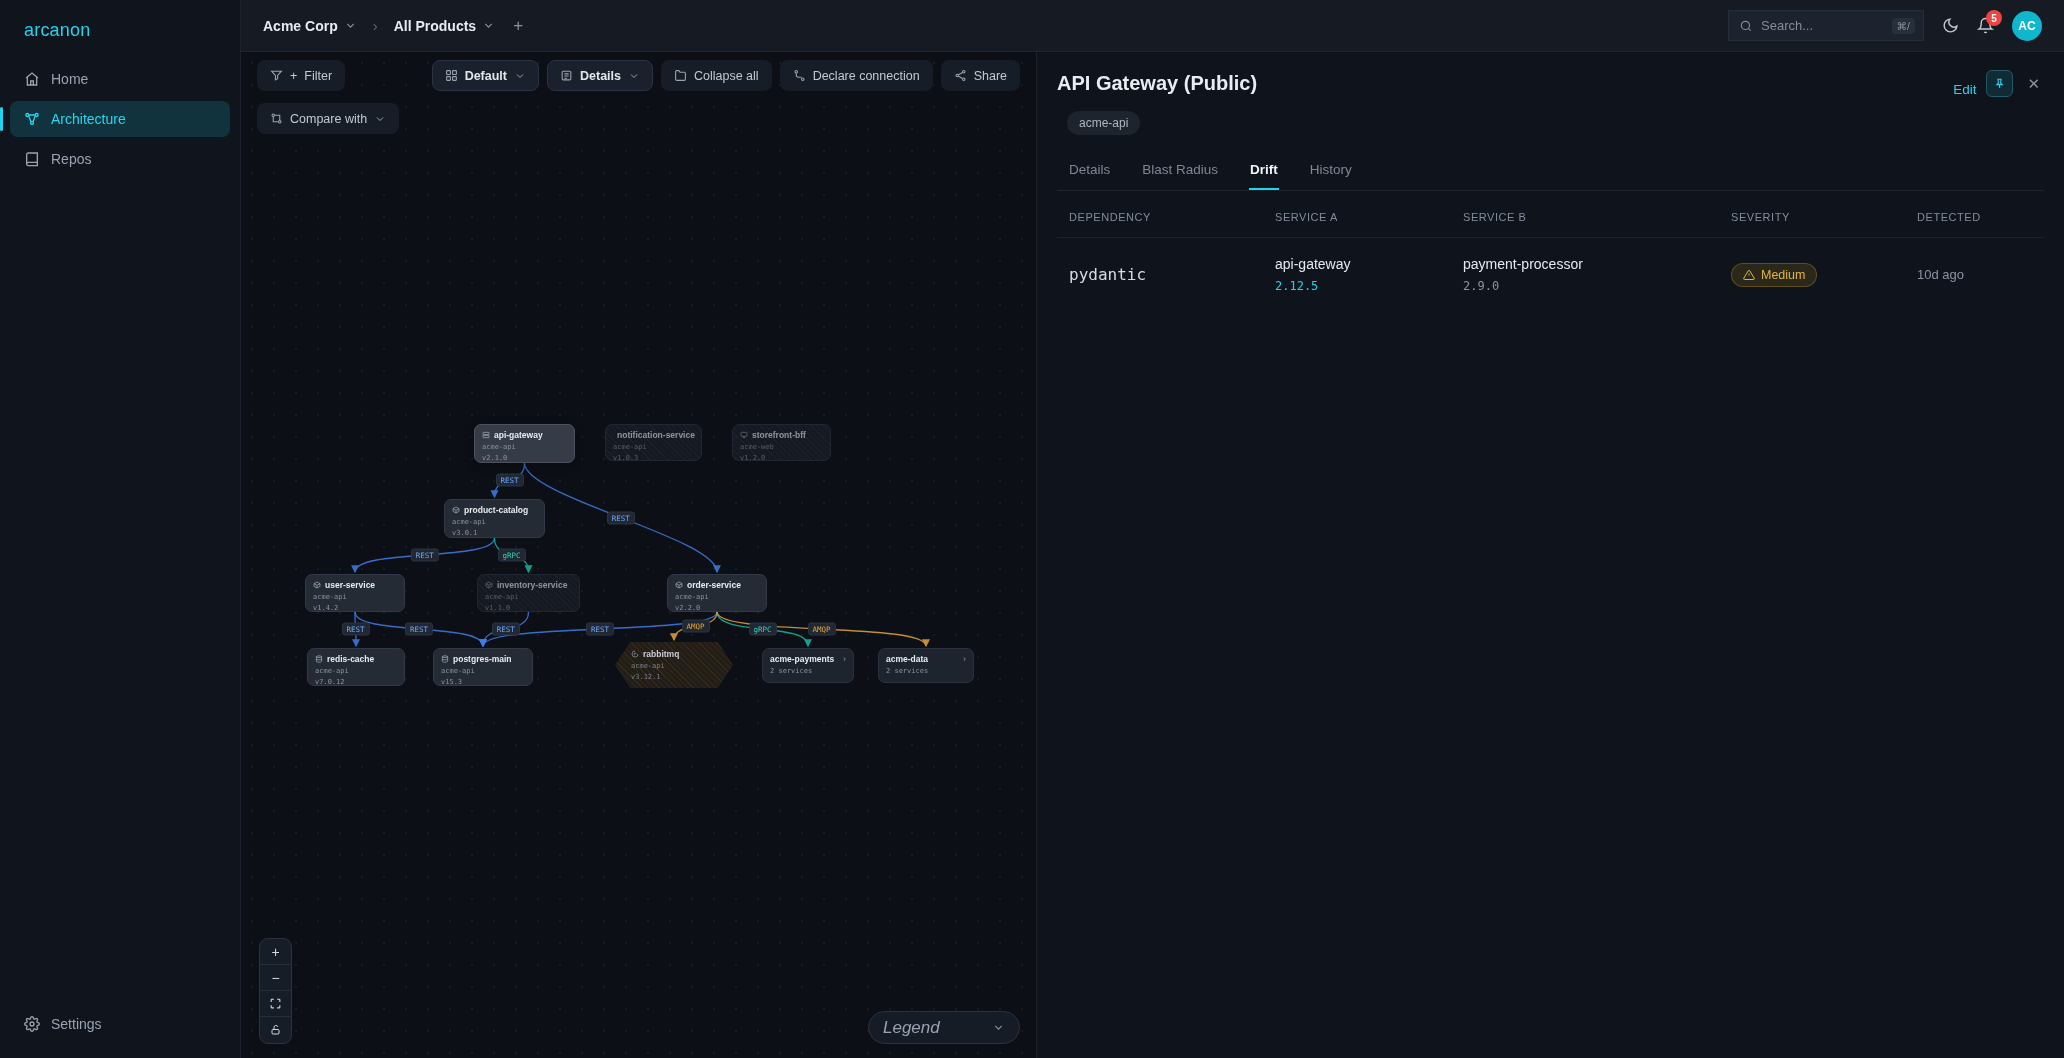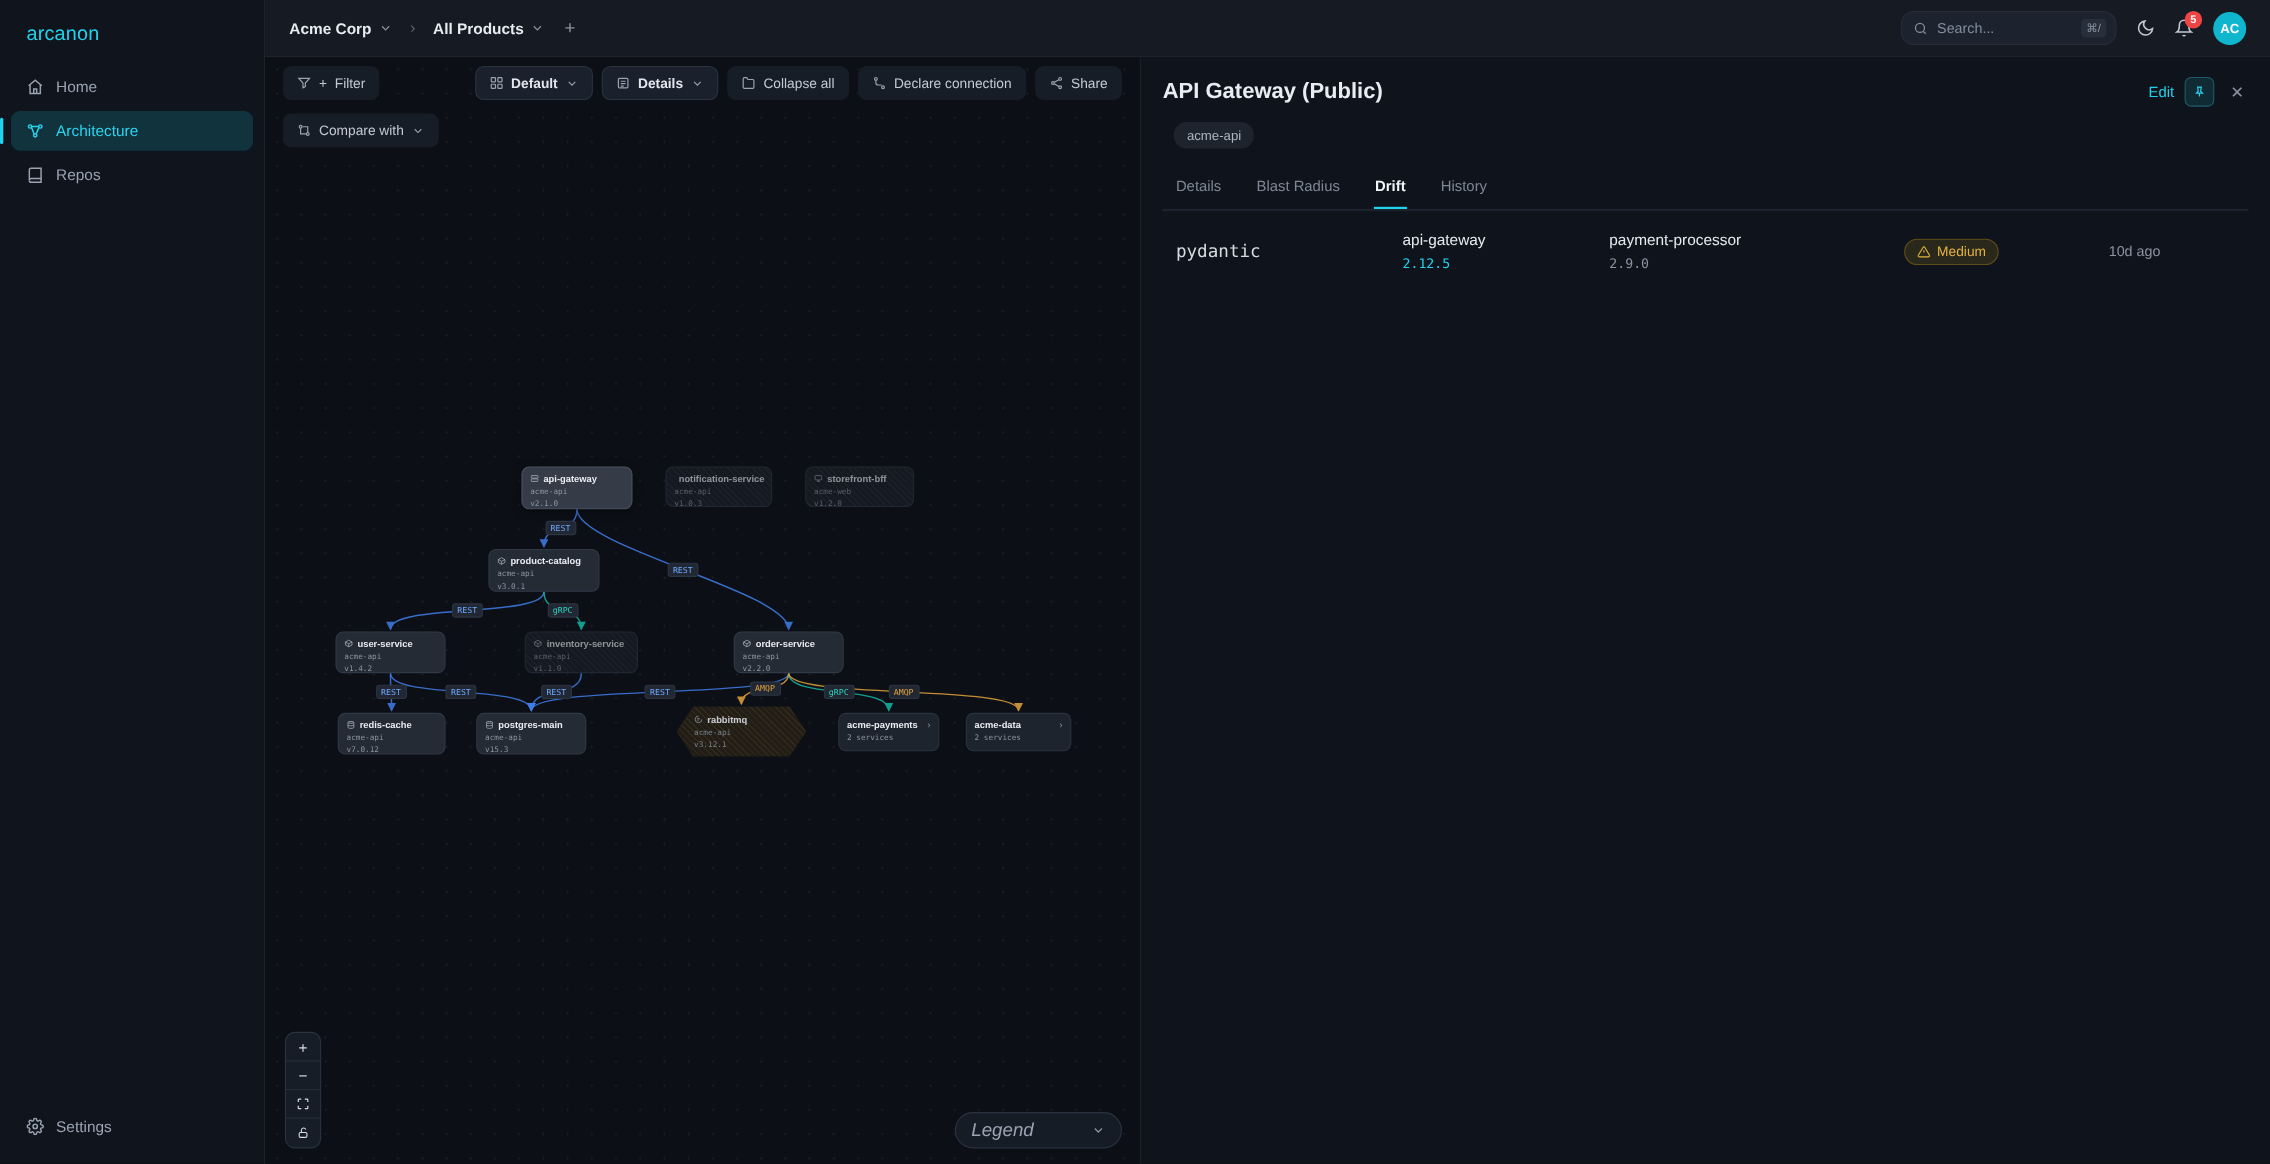--- a/index.html
+++ b/index.html
@@ -27,21 +27,21 @@
   
   .main { flex:1; display:flex; flex-direction:column; height:100%; min-width:0; }
   .topbar { height:52px; min-height:52px; background:#151a23; border-bottom:1px solid #1e242e;
     display:flex; align-items:center; padding:0 22px; gap:10px; }
   .crumb { display:flex; align-items:center; gap:6px; font-size:14px; font-weight:600; color:#e7ebf1; cursor:pointer; }
   .crumb svg, .chev { stroke:#8b93a1; }
   .crumb-sep { color:#5f6875; font-size:15px; padding:0 6px; }
   .add-tab { color:#8b93a1; font-size:17px; padding:0 8px; cursor:pointer; }
   .topbar-right { margin-left:auto; display:flex; align-items:center; gap:18px; }
   .search { display:flex; align-items:center; gap:8px; background:#1c232e; border:1px solid #252d3a;
-    border-radius:12px; height:31px; width:196px; padding:0 8px 0 10px; }
+    border-radius:0; height:31px; width:196px; padding:0 8px 0 10px; }
   .search input { flex:1; min-width:0; background:transparent; border:0; outline:0; color:#cdd4de;
     font-size:13px; font-family:"Liberation Sans",sans-serif; }
   .search input::placeholder { color:#828c9b; }
   .kbd { background:#272f3b; color:#8b93a1; border-radius:4px; font-size:10.5px; padding:2px 5px; }
   .icon-btn { background:none; border:0; cursor:pointer; position:relative; display:flex; }
   .badge { position:absolute; top:-7px; right:-8px; background:#ef4444; color:#fff; font-size:10px;
     font-weight:700; border-radius:999px; min-width:16px; height:16px; display:flex;
     align-items:center; justify-content:center; padding:0 3px; }
   .avatar { width:30px; height:30px; border-radius:50%; background:#10b5ce; color:#fff;
     font-size:12px; font-weight:700; display:flex; align-items:center; justify-content:center; cursor:pointer; }
@@ -89,21 +89,21 @@
   .zoomctl button:last-child { border-bottom:0; }
   .legend { position:absolute; right:16px; bottom:14px; width:152px; height:33px; z-index:5;
     background:#161c26; border:1px solid #2a3340; border-radius:999px; display:flex; align-items:center;
     justify-content:space-between; padding:0 14px; color:#9aa3b2; font-size:17px; cursor:pointer;font-style:italic; }
 
   
   .panel { width:1028px; min-width:1028px; background:#0f141c; border-left:1px solid #1e242e;
     display:flex; flex-direction:column; padding:18px 20px; }
   .panel-head { display:flex; align-items:center;gap:12px; }
   .panel-title { font-size:20px; font-weight:600; color:#e9edf3; }
-  .panel-actions { margin-left:auto; display:flex; align-items:center; gap:10px; }
+  .panel-actions { margin-left:auto; display:flex; align-items:flex-end; gap:10px; }
   .edit-link { color:#22d3ee; font-size:13.5px; cursor:pointer; }
   .pin-btn { width:27px; height:27px; border-radius:6px; border:1px solid #1e5a68;
     background:rgba(34,211,238,.12); display:flex; align-items:center; justify-content:center; cursor:pointer; }
   .pin-btn svg { stroke:#2ad4ee; }
   .close-btn { background:none; border:0; color:#8b93a1; font-size:15px; cursor:pointer; padding:4px; }
   .tag { display:inline-block; background:#1d242e; color:#aeb6c2; font-size:12px; border-radius:999px;
     padding:5px 12px; margin:14px 0 4px 10px; }
   .tabs { display:flex; gap:30px; border-bottom:1px solid #1e2530; margin-top:14px; padding-left:11px; }
   .tab { font-size:13.5px; color:#7e8795; padding:9px 1px 11px; cursor:pointer; border-bottom:2px solid transparent; }
   .tab.active { color:#f0f3f7; font-weight:600; border-bottom-color:#22d3ee; }
@@ -522,20 +522,27 @@
           <button class="close-btn">✕</button>
         </div>
       </div>
       <span class="tag" style="align-self:flex-start">acme-api</span>
       <div class="tabs">
         <div class="tab">Details</div>
         <div class="tab">Blast Radius</div>
         <div class="tab active">Drift</div>
         <div class="tab">History</div>
       </div>
+      <div class="grid-row thead">
+        <div class="th">DEPENDENCY</div>
+        <div class="th">SERVICE A</div>
+        <div class="th">SERVICE B</div>
+        <div class="th">SEVERITY</div>
+        <div class="th">DETECTED</div>
+      </div>
       <div class="grid-row trow-data">
         <div class="dep">pydantic</div>
         <div>
           <div class="svc-name">api-gateway</div>
           <div class="svc-ver accent">2.12.5</div>
         </div>
         <div>
           <div class="svc-name">payment-processor</div>
           <div class="svc-ver">2.9.0</div>
         </div>

